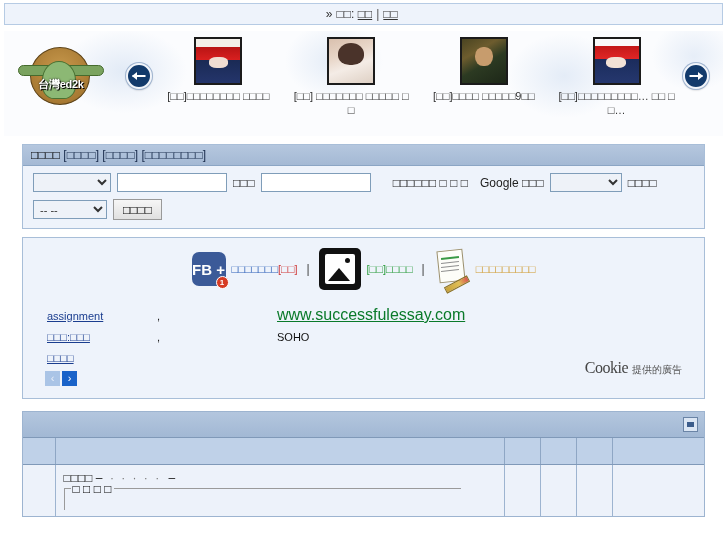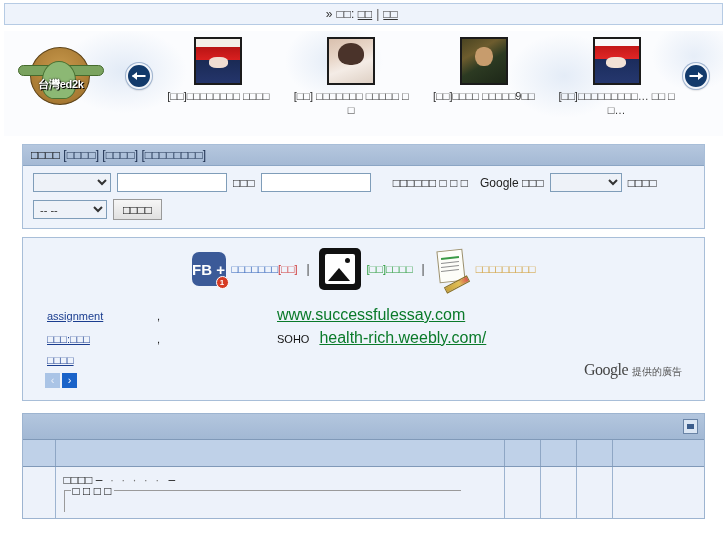--- a/index.html
+++ b/index.html
@@ -494,36 +494,35 @@
       <div class="ad-line">
         <a href="#" class="ad-title">assignment</a>
         <span class="ad-mid">,</span>
         <a href="#" class="ad-url">www.successfulessay.com</a>
       </div>
 
       <div class="ad-line">
         <a href="#" class="ad-title">□□□:□□□</a>
         <span class="ad-mid">,</span>
         <span class="ad-body">SOHO</span>
-        <a href="#" class="ad-url">health-rich.weebly.com/</a>
       </div>
 
       <div class="ad-line">
         <a href="#" class="ad-title">□□□□</a>
         <span class="ad-mid"></span>
         <span class="ad-body"></span>
       </div>
 
       <div id="ad-pager">
         <div class="pg off">‹</div>
         <div class="pg on">›</div>
       </div>
 
       <div id="google-ads-logo">
-        <span class="g-word">Google</span>
+        <span class="g-word">Cookie</span>
         <span style="font-size:10px;color:#555">提供的廣告</span>
       </div>
 
     </div>
   </div>
 </div>
 
 <div id="list-panel">
   <div id="list-head">
     <div id="collapse-icon"></div>

